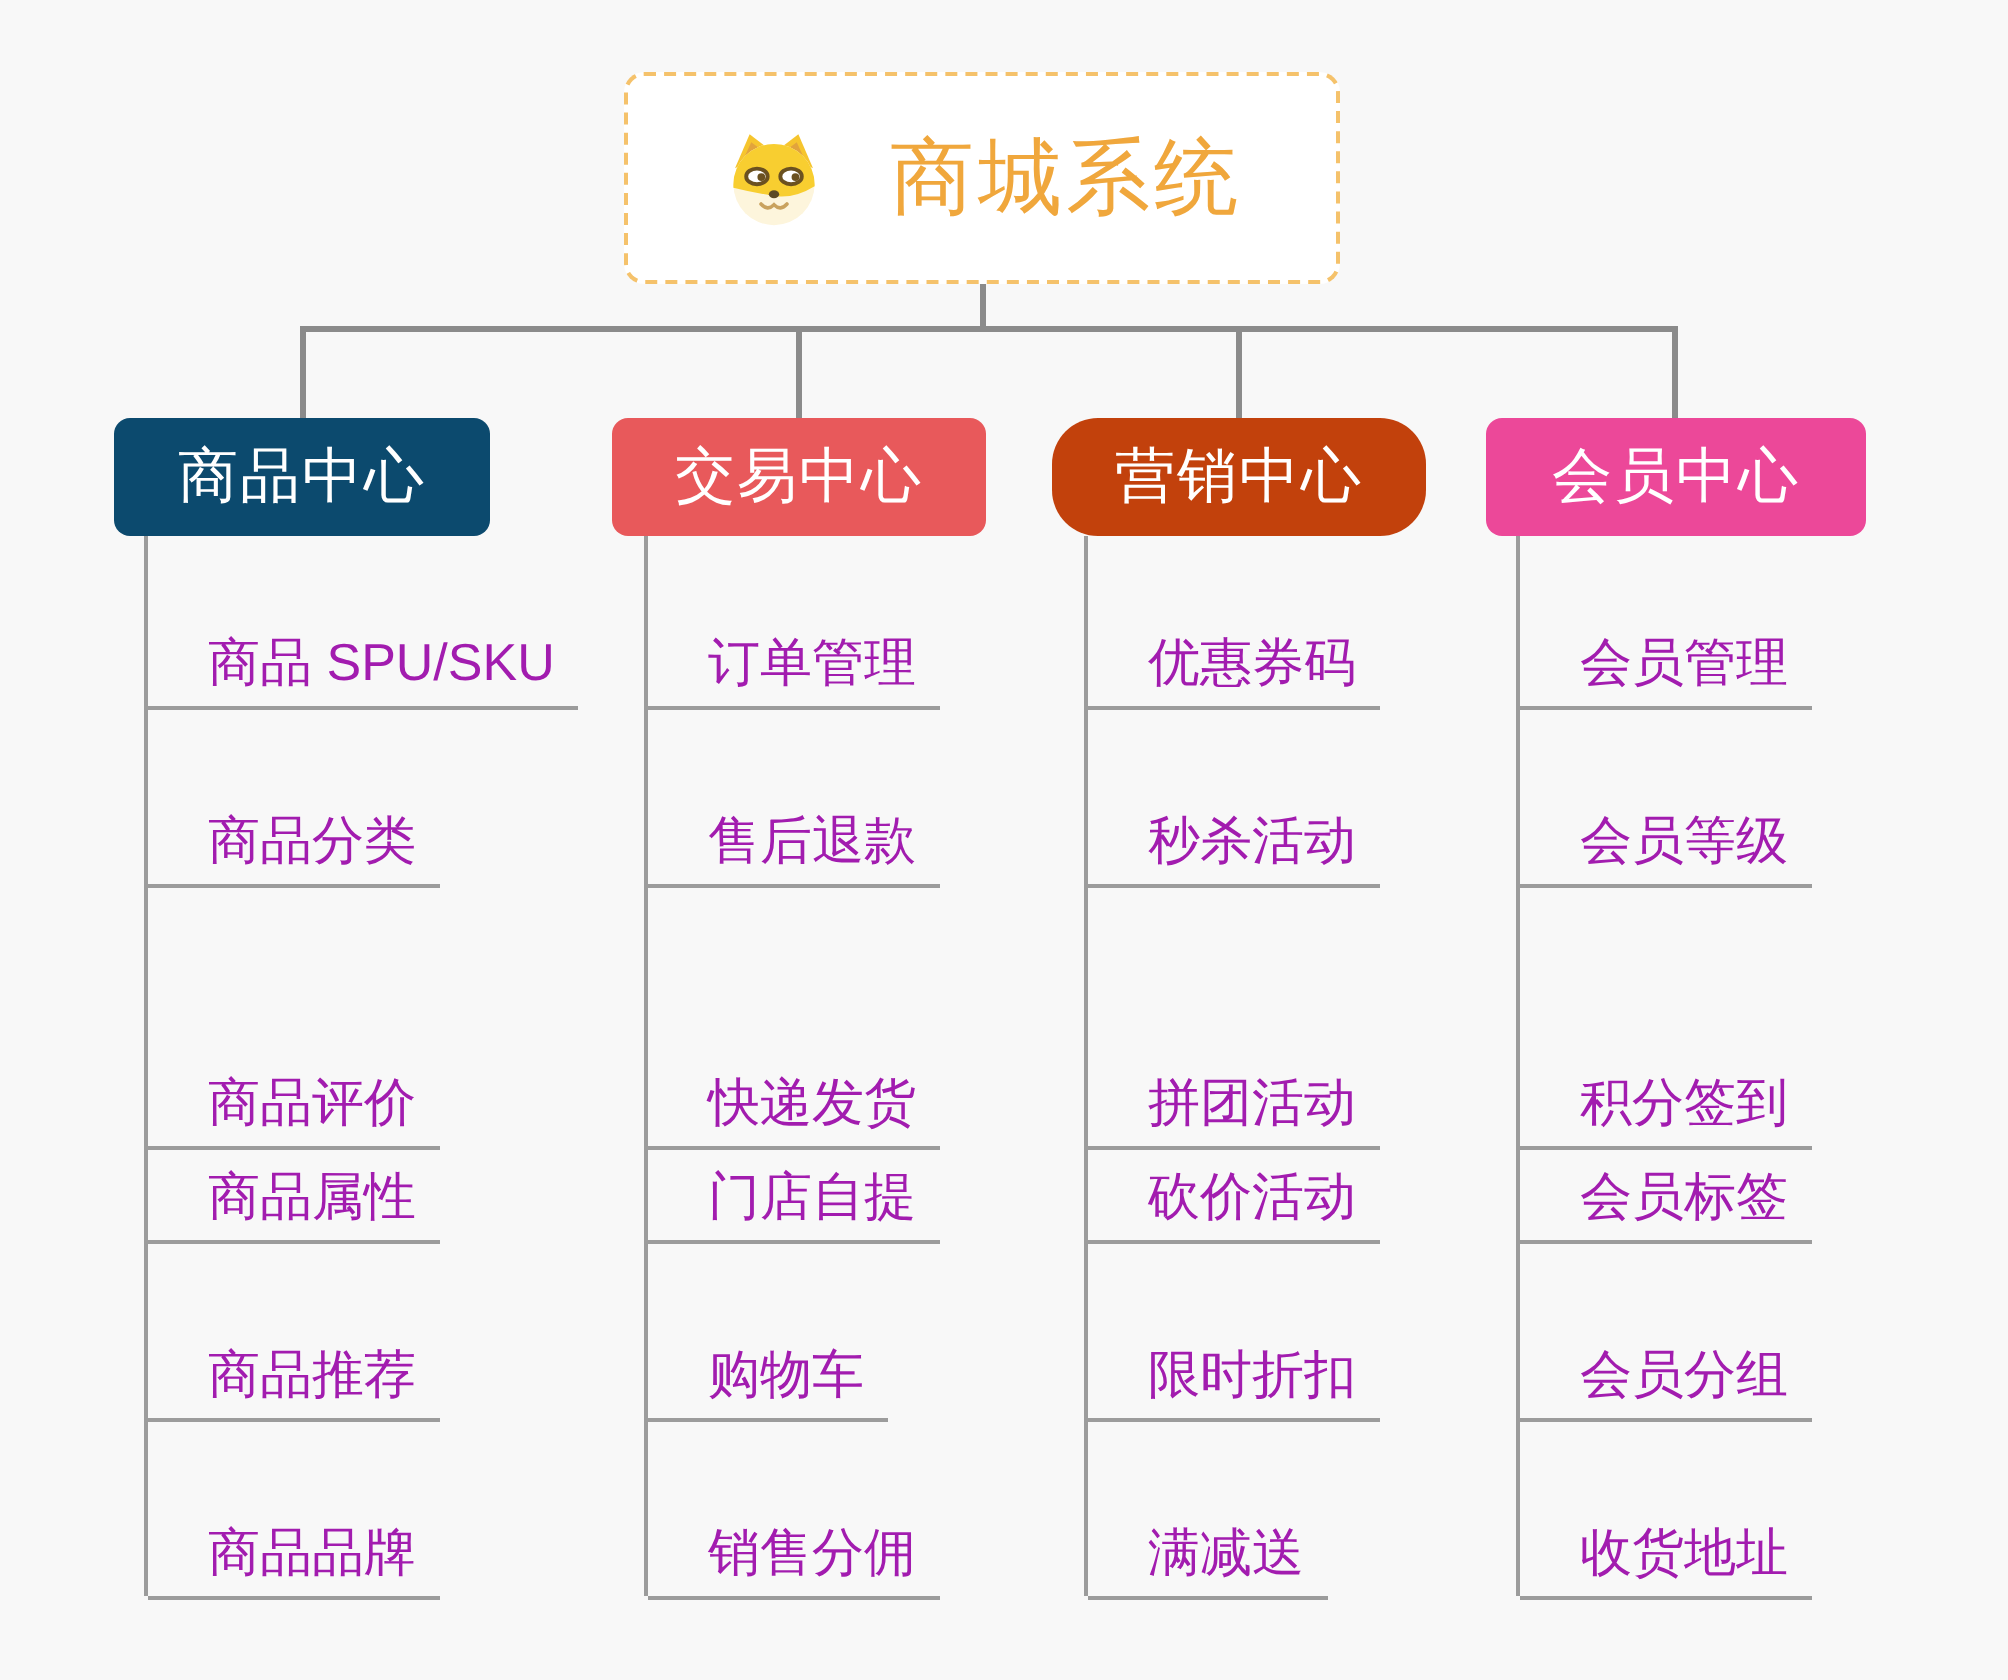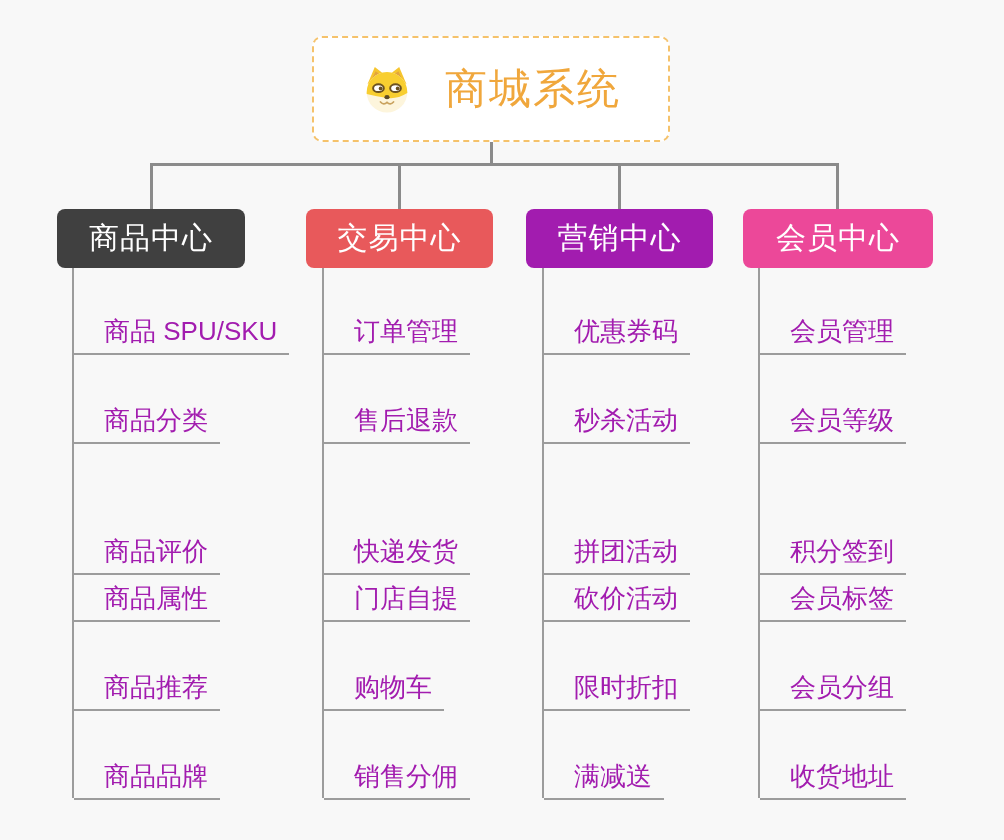--- a/index.html
+++ b/index.html
@@ -83,23 +83,23 @@
     <span class="root-title">商城系统</span>
   </div>
 
   <div class="line v-root"></div>
   <div class="line h-main"></div>
   <div class="line drop drop-1"></div>
   <div class="line drop drop-2"></div>
   <div class="line drop drop-3"></div>
   <div class="line drop drop-4"></div>
 
-  <div class="node node-1" style="background-color: #404040;">商品中心</div>
+  <div class="node node-1" style="background-color: #0c4a6e;">商品中心</div>
   <div class="node node-2" style="background-color: rgb(232, 89, 91);">交易中心</div>
-  <div class="node node-3" style="background-color: #a21caf;">营销中心</div>
+  <div class="node node-3" style="background-color: #c2410c; border-radius: 23px;">营销中心</div>
   <div class="node node-4" style="background-color: #ec4899;">会员中心</div>
 
   <div class="col col-1">
     <span class="leaf r1">商品 SPU/SKU</span>
     <span class="leaf r2">商品分类</span>
     <span class="leaf r3">商品评价</span>
     <span class="leaf r4">商品属性</span>
     <span class="leaf r5">商品推荐</span>
     <span class="leaf r6">商品品牌</span>
   </div>

